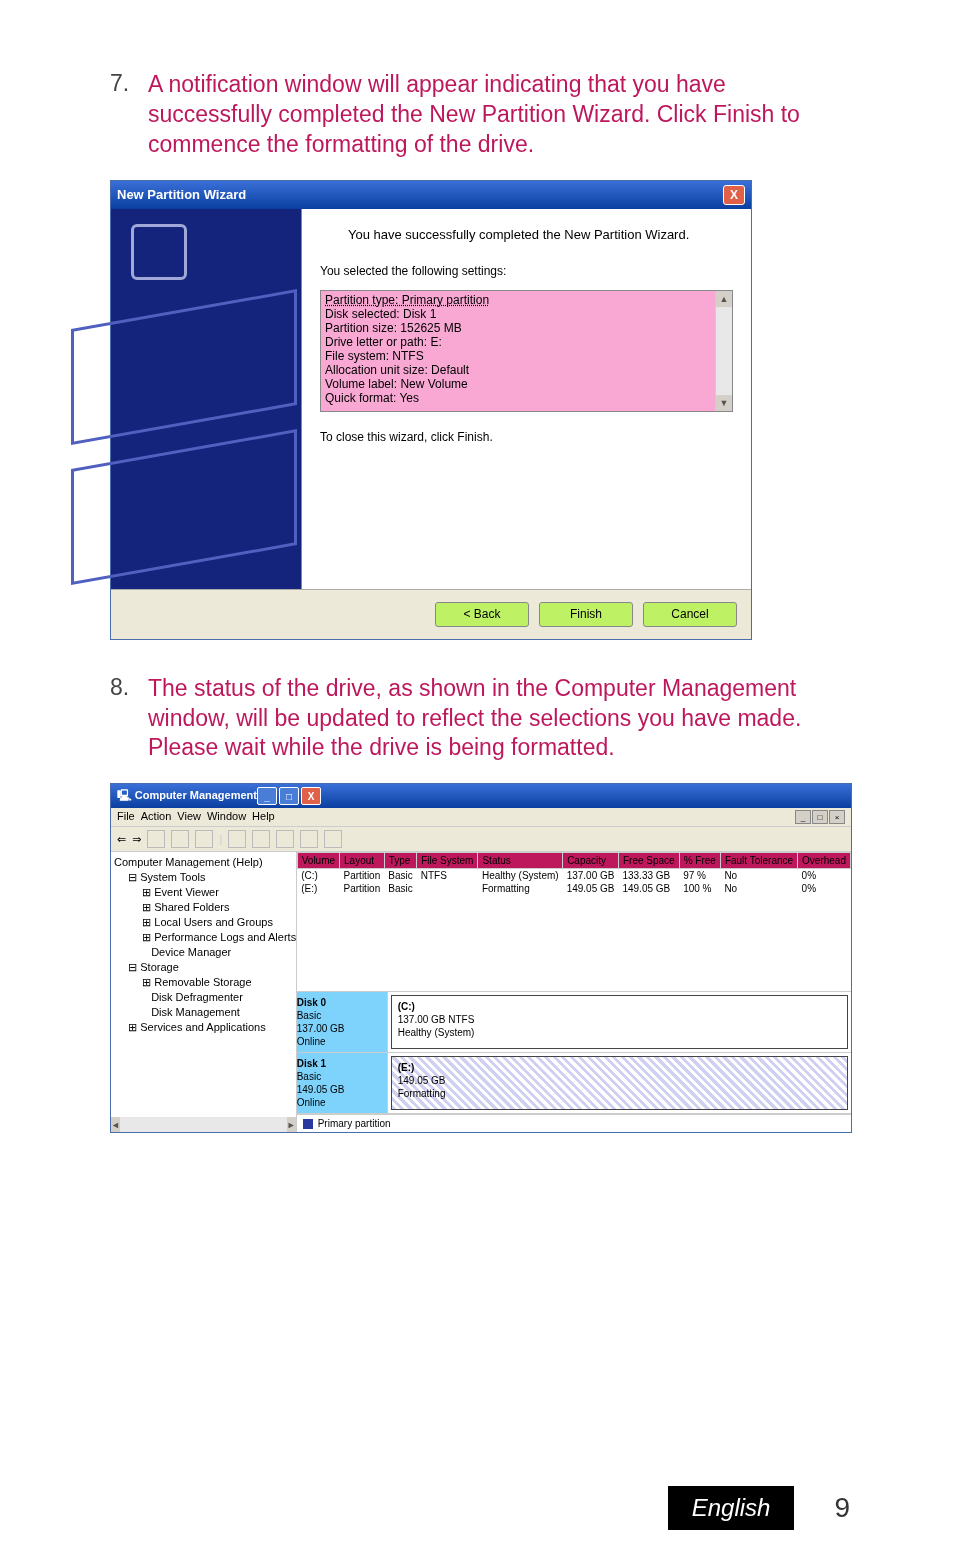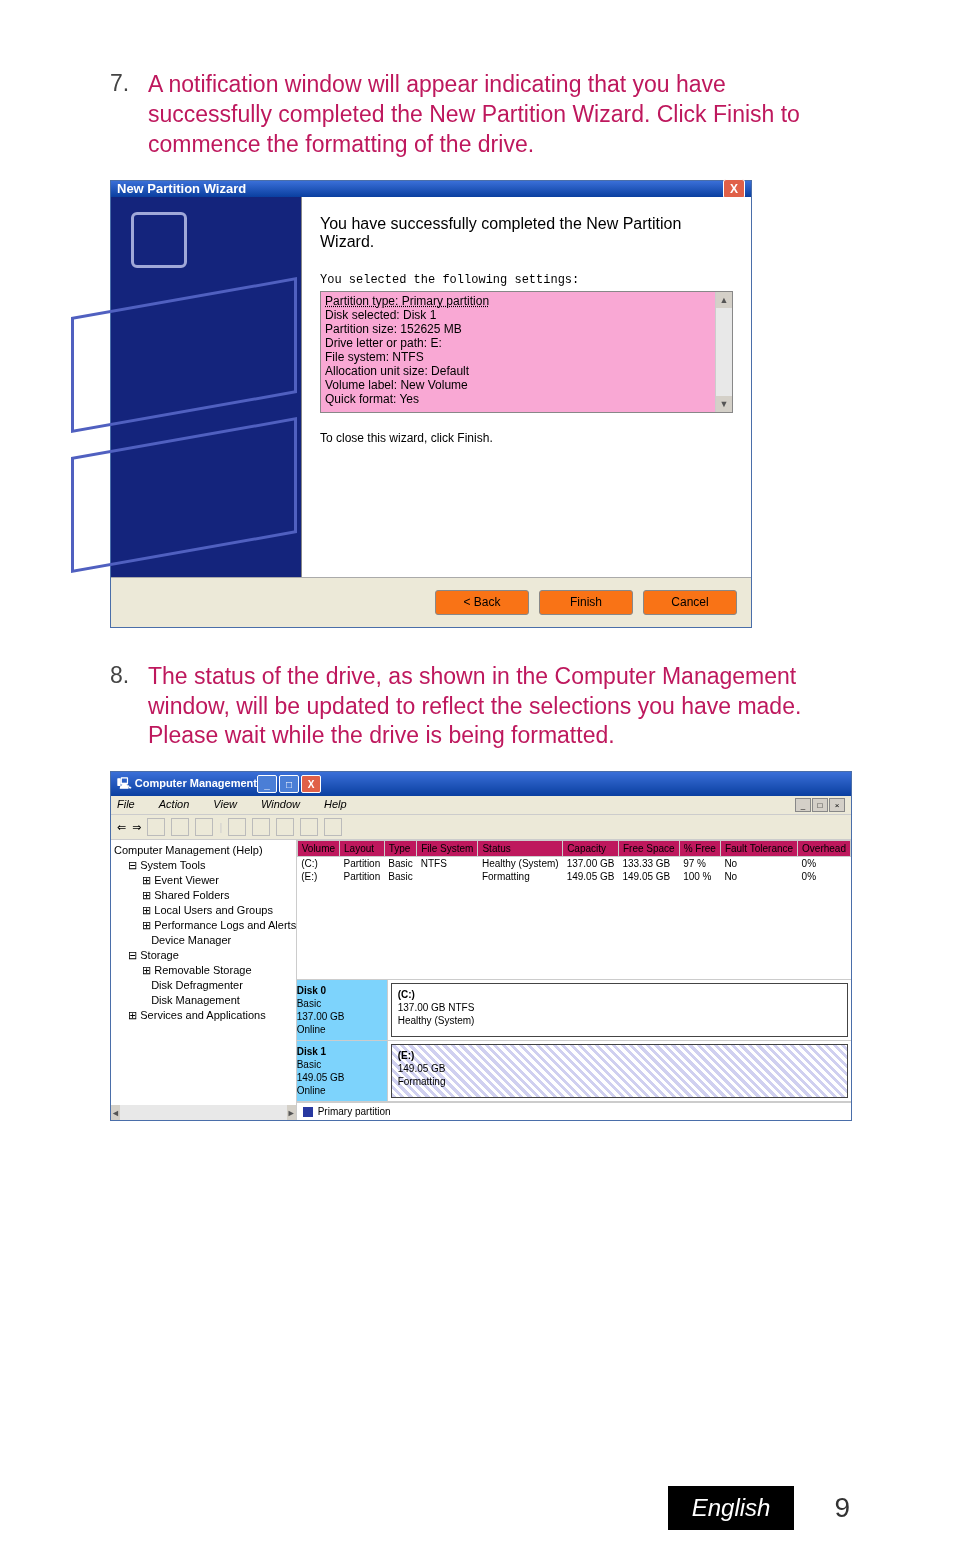--- a/index.html
+++ b/index.html
@@ -34,21 +34,21 @@
     width: 640px;
     margin-left: 0;
     border: 1px solid #4a6ea9;
     background: #ece9d8;
     font-family: Tahoma, sans-serif;
     font-size: 12px;
   }
   .titlebar {
     background: linear-gradient(#3a6fd8, #0a3fa0);
     color: #fff;
-    height: 16px;
+    height: 28px;
     display: flex;
     align-items: center;
     padding: 0 6px;
     font-weight: bold;
     font-size: 13px;
     justify-content: space-between;
   }
   .closex {
     width: 20px;
     height: 18px;
@@ -82,27 +82,27 @@
     padding: 18px 18px 10px 18px;
     color: #000;
   }
   .wizard-h {
     font-weight: bold;
     font-size: 17px;
     line-height: 1.2;
     margin-bottom: 10px;
   }
   .wizard-sub {
-    font-size: 16px;
+    font-size: 13px;
     margin-bottom: 22px;
+    margin-left: 28px;
   }
   .wizard-label {
     font-size: 12px;
-    margin-bottom: 4px;
-    font-family: Liberation Mono, monospace;
+    margin-bottom: 12px;
   }
   .settings-box {
     border: 1px solid #888;
     background: #f9a8d4;
     height: 116px;
     font-size: 12px;
     position: relative;
     padding: 2px 4px;
     overflow: hidden;
   }
@@ -142,21 +142,21 @@
     border-top: 1px solid #aaa;
     padding: 12px 14px;
     display: flex;
     justify-content: flex-end;
     gap: 10px;
     background: #ece9d8;
   }
   .wbtn {
     width: 92px;
     height: 23px;
-    background: #f97316;
+    background: #bef264;
     border: 1px solid #888;
     border-radius: 3px;
     font-size: 12px;
     display: flex;
     align-items: center;
     justify-content: center;
   }
   
   .cm {
     width: 740px;
@@ -193,21 +193,21 @@
   }
   .cm-cbtn.red { background: #e06048; }
   .cm-menubar {
     background: #ece9d8;
     padding: 2px 6px;
     display: flex;
     gap: 14px;
     border-bottom: 1px solid #ccc;
     justify-content: space-between;
   }
-  .cm-menus { display: flex; gap: 24px; font-style: italic; }
+  .cm-menus { display: flex; gap: 6px; }
   .cm-mdi { display: flex; gap: 1px; }
   .cm-mbtn { width: 14px; height: 12px; background: #d4d0c8; border: 1px solid #888; font-size: 8px; display: flex; align-items: center; justify-content: center; }
   .cm-toolbar {
     background: #ece9d8;
     padding: 3px 6px;
     display: flex;
     gap: 6px;
     border-bottom: 1px solid #ccc;
     align-items: center;
   }

